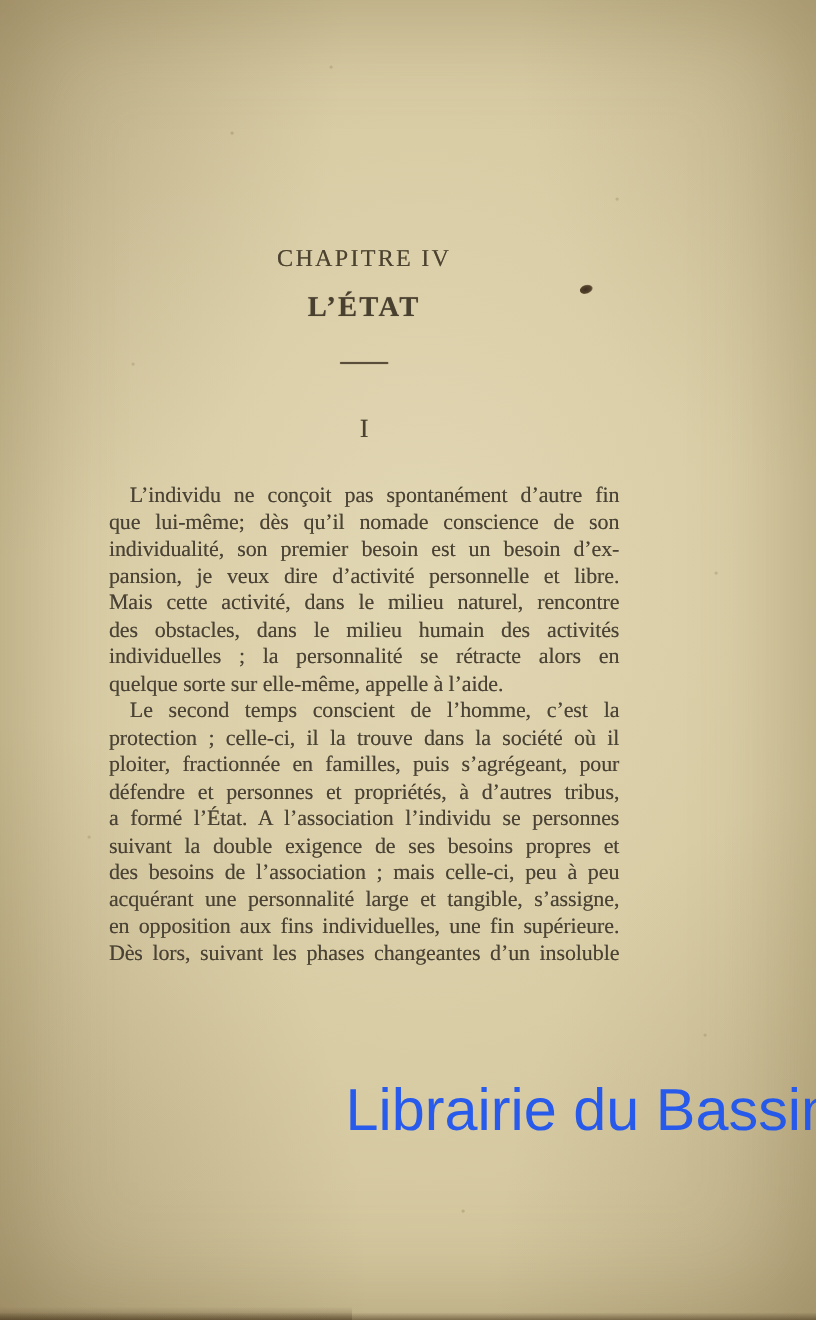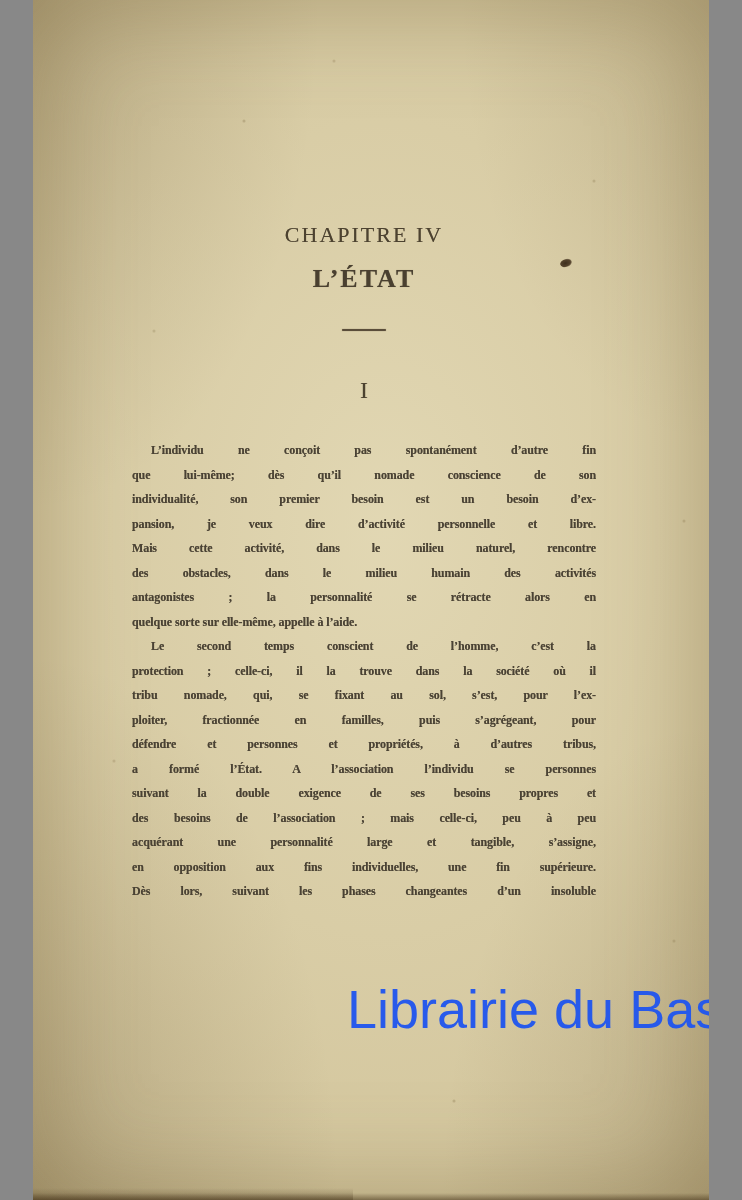--- a/index.html
+++ b/index.html
@@ -1,18 +1,18 @@
 <!DOCTYPE html>
 <html><head>
 <meta charset="utf-8">
 <style>
   html,body{margin:0;padding:0;background:#888;}
   .photo{
     position:relative;
-    width:676px;height:1200px;
+    width:742px;height:1200px;
     margin:0 auto;
     overflow:hidden;
     background:
       radial-gradient(ellipse 130% 110% at 52% 44%, rgba(238,230,198,0.55) 0%, rgba(222,210,172,0.25) 45%, rgba(0,0,0,0) 70%),
       radial-gradient(ellipse at 0% 0%, rgba(86,66,34,0.30) 0%, rgba(0,0,0,0) 30%),
       radial-gradient(ellipse at 100% 0%, rgba(86,66,34,0.20) 0%, rgba(0,0,0,0) 26%),
       radial-gradient(ellipse at 0% 100%, rgba(86,66,34,0.30) 0%, rgba(0,0,0,0) 32%),
       radial-gradient(ellipse at 100% 100%, rgba(86,66,34,0.24) 0%, rgba(0,0,0,0) 28%),
       #d2c59c;
     box-shadow: inset 0 0 90px 18px rgba(120,100,58,0.35);
@@ -38,25 +38,24 @@
     width:44px;height:2px;background:#5a4d3a;border-radius:1px;
     box-shadow:0 0 1px rgba(90,77,58,0.8);
   }
   .numeral{
     position:absolute;top:378px;left:0;right:0;
     text-align:center;font-size:24px;line-height:24px;color:#4c4230;
     text-shadow:0 0 0.6px rgba(76,66,48,0.55);
   }
   .para{
     position:absolute;left:99px;width:464px;
-    font-size:12px;line-height:24.5px;
+    font-size:20px;line-height:24.5px;
     letter-spacing:-0.1px;
     color:#4a4234;
     text-shadow:0 0 0.6px rgba(74,66,52,0.6);
-    font-weight:bold;
   }
   .p1{top:438px;}
   .p2{top:634px;}
   .line{text-align:justify;text-align-last:justify;white-space:normal;}
   .line.indent{text-indent:19px;}
   .line.end{text-align-last:left;}
   .ink-spot{
     position:absolute;left:527px;top:259px;width:12px;height:8px;
     background:radial-gradient(ellipse at 45% 50%, #3e2f1d 0%, #54422c 55%, rgba(84,66,44,0.15) 85%, rgba(0,0,0,0) 100%);
     border-radius:50%;
@@ -104,28 +103,27 @@
     <div class="numeral">I</div>
   </div>
 
   <div class="para p1">
     <div class="line indent">L’individu ne conçoit pas spontanément d’autre fin</div>
     <div class="line">que lui-même; dès qu’il nomade conscience de son</div>
     <div class="line">individualité, son premier besoin est un besoin d’ex-</div>
     <div class="line">pansion, je veux dire d’activité personnelle et libre.</div>
     <div class="line">Mais cette activité, dans le milieu naturel, rencontre</div>
     <div class="line">des obstacles, dans le milieu humain des activités</div>
-    <div class="line">antagonistes ; la personnalité se rétracte alors en</div>
+    <div class="line">individuelles ; la personnalité se rétracte alors en</div>
     <div class="line end">quelque sorte sur elle-même, appelle à l’aide.</div>
   </div>
 
   <div class="para p2">
     <div class="line indent">Le second temps conscient de l’homme, c’est la</div>
     <div class="line">protection ; celle-ci, il la trouve dans la société où il</div>
-    <div class="line">tribu nomade, qui, se fixant au sol, s’est, pour l’ex-</div>
     <div class="line">ploiter, fractionnée en familles, puis s’agrégeant, pour</div>
     <div class="line">défendre et personnes et propriétés, à d’autres tribus,</div>
     <div class="line">a formé l’État. A l’association l’individu se personnes</div>
     <div class="line">suivant la double exigence de ses besoins propres et</div>
     <div class="line">des besoins de l’association ; mais celle-ci, peu à peu</div>
     <div class="line">acquérant une personnalité large et tangible, s’assigne,</div>
     <div class="line">en opposition aux fins individuelles, une fin supérieure.</div>
     <div class="line">Dès lors, suivant les phases changeantes d’un insoluble</div>
   </div>
 

